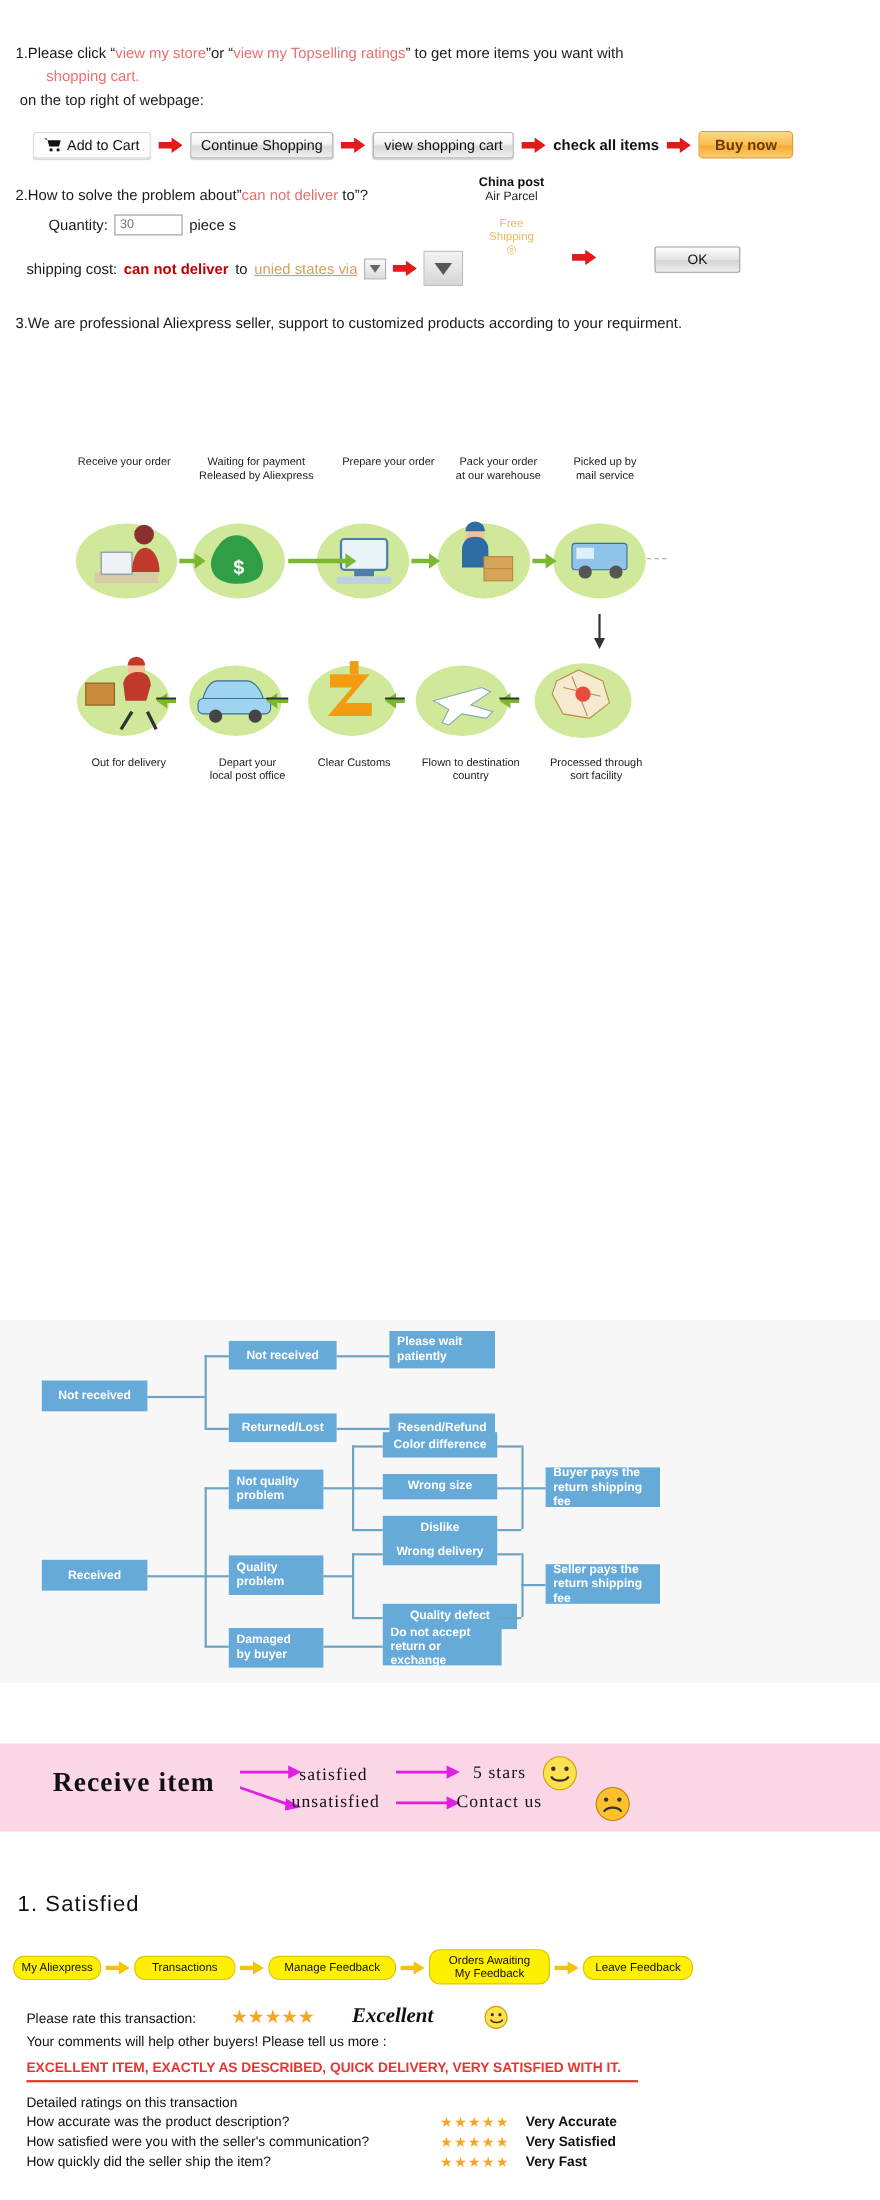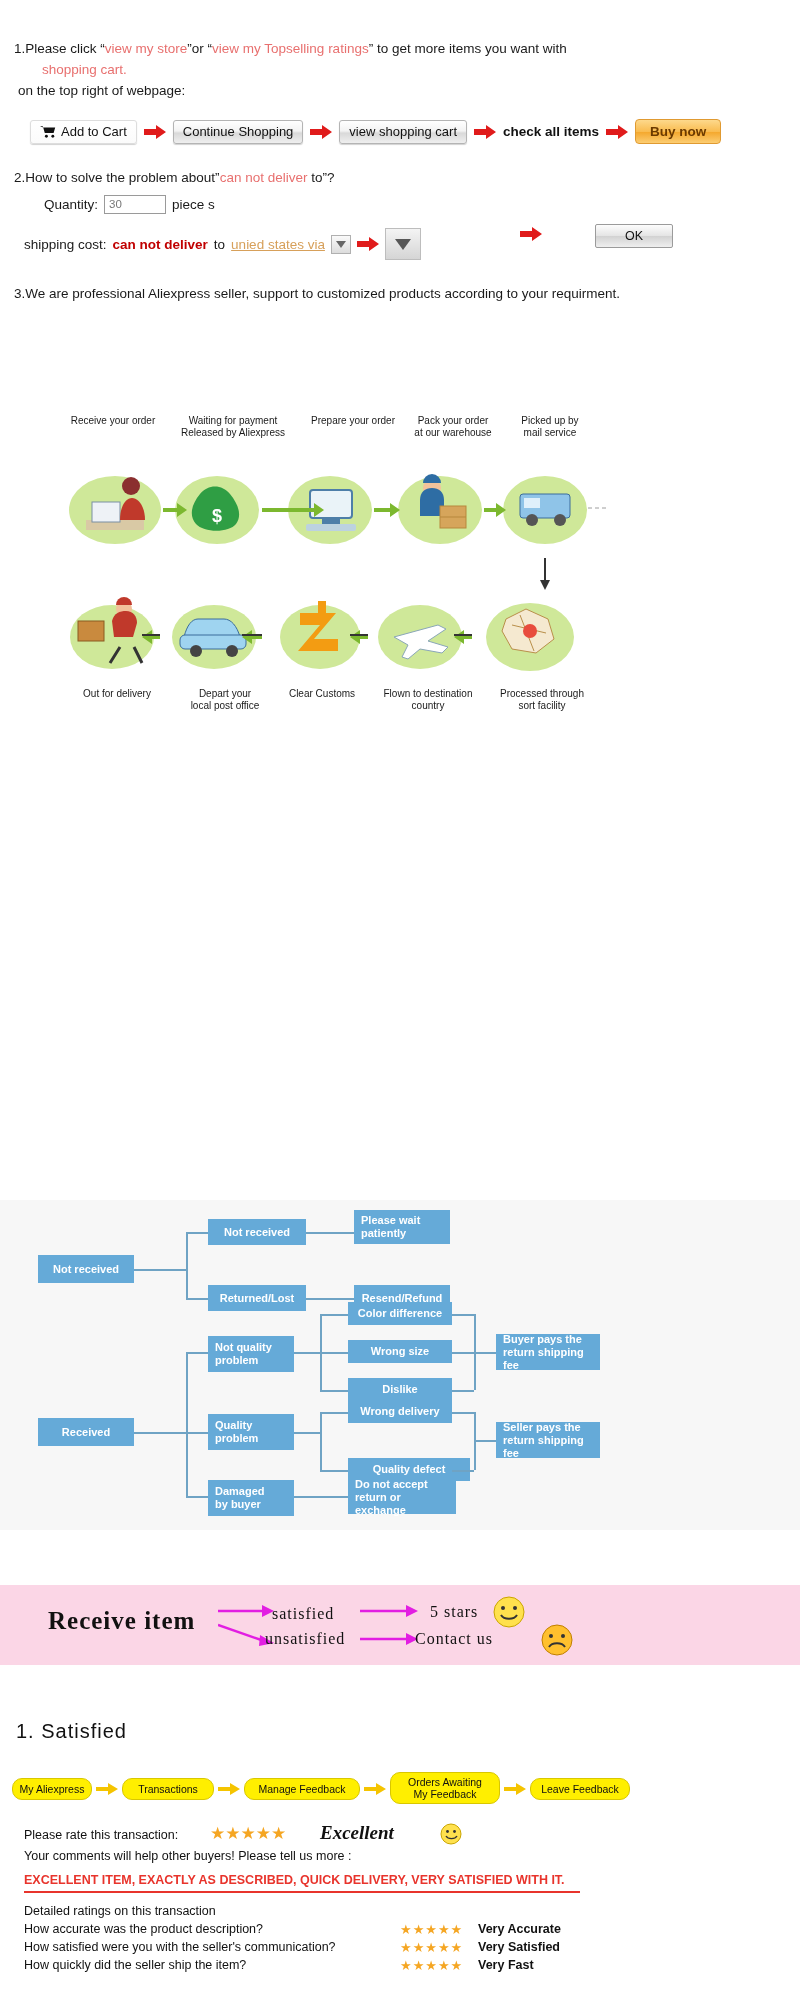--- a/index.html
+++ b/index.html
@@ -177,20 +177,29 @@
           <i class="tri"></i>
         </span>
       <svg class="rarrow" viewBox="0 0 22 14">
           <path d="M0 4h12V0l10 7-10 7v-4H0z" fill="#e01b1b"></path>
         </svg>
       <span class="bigsel">
           <i class="tri big"></i>
         </span>
     </div>
 
+    <div class="post-box">
+      <div class="t1">China post</div>
+      <div class="t2">Air Parcel</div>
+      <div class="t3">
+        <span>Free</span><br>
+        <span>Shipping</span><br>
+        <span>◎</span>
+      </div>
+    </div>
 
     <svg class="ok-arrow rarrow" viewBox="0 0 22 14">
         <path d="M0 4h12V0l10 7-10 7v-4H0z" fill="#e01b1b"></path>
       </svg>
     <div class="okbtn">OK</div>
   </div>
 
   <div class="sec3">
     <div>3.We are professional Aliexpress seller, support to customized products according to your requirment.</div>
   </div>

